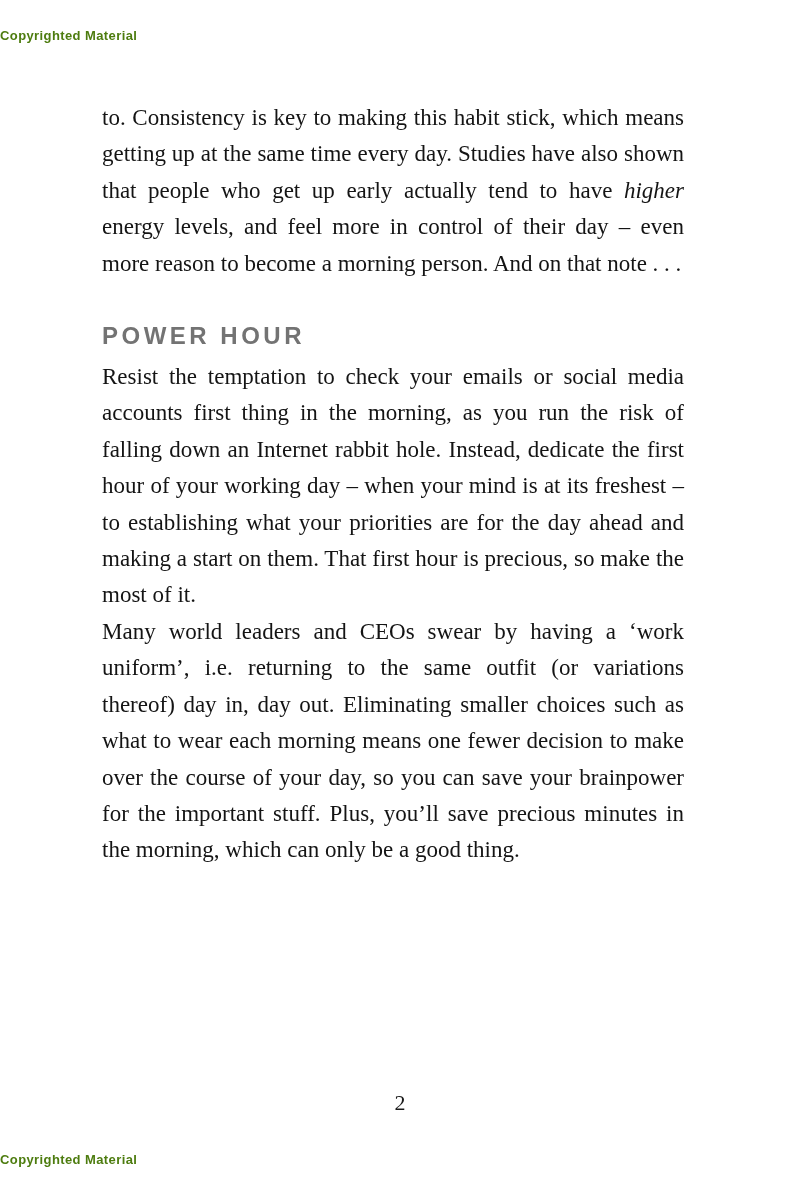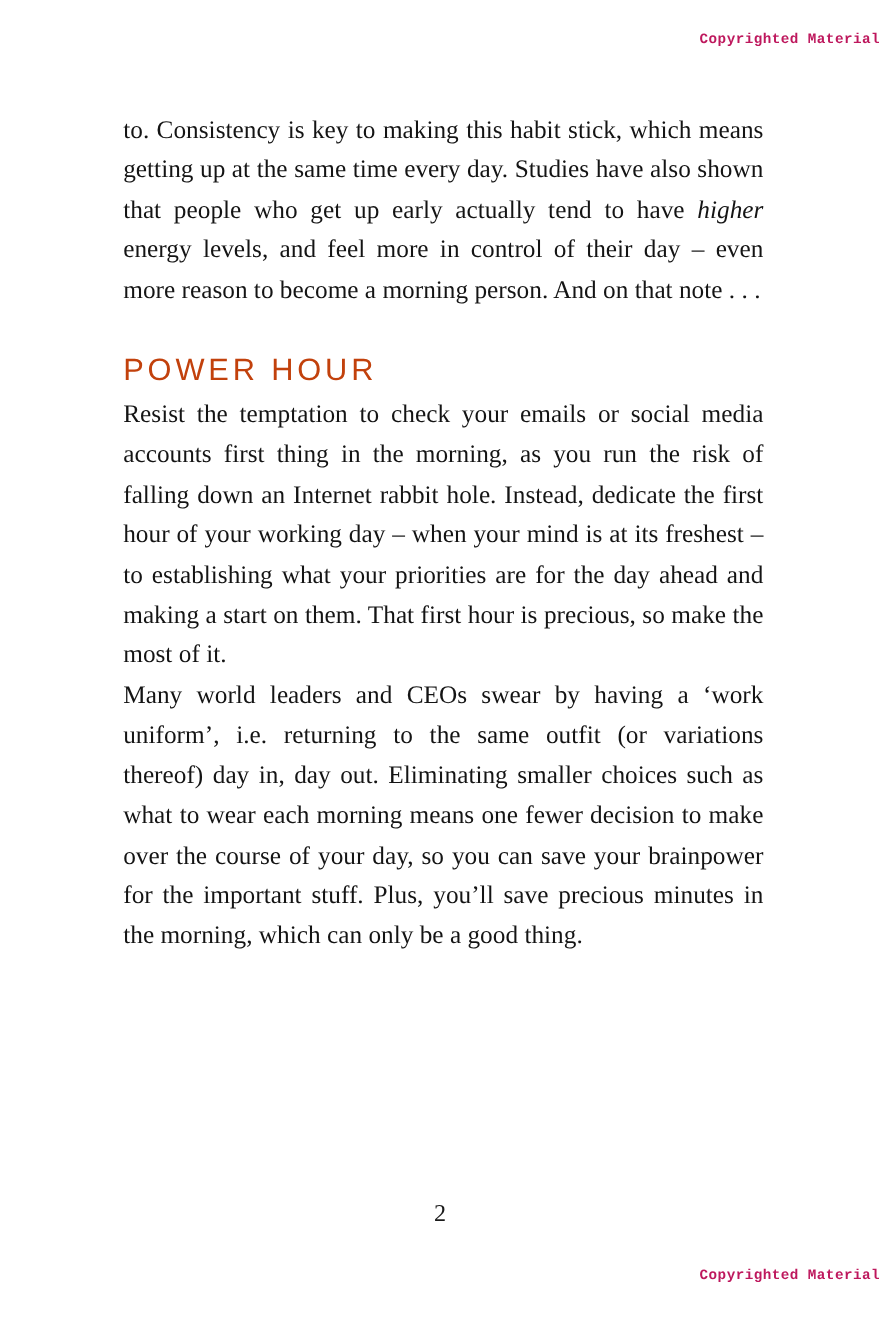--- a/index.html
+++ b/index.html
@@ -13,52 +13,52 @@
     height: 1199px;
     background: #ffffff;
     overflow: hidden;
     font-family: "Liberation Serif", serif;
     color: #1a1a1a;
   }
   .copyright {
     position: absolute;
     left: 0;
     width: 100%;
-    text-align: right;
-    font-family: Liberation Mono, monospace;
+    text-align: left;
+    font-family: Liberation Sans, sans-serif;
     font-size: 13px;
     font-weight: bold;
     letter-spacing: 0.4px;
-    color: #be185d;
+    color: #4d7c0f;
   }
   .copyright-top { top: 28px; }
   .copyright-bottom { top: 1152px; }
   .content {
     position: absolute;
     top: 100px;
-    left: 112px;
+    left: 102px;
     width: 582px;
   }
   .body-text {
     font-size: 23px;
     line-height: 36.4px;
     text-align: justify;
     text-align-last: left;
     margin: 0;
     color: #141414;
   }
   .body-text em {
     font-style: italic;
   }
   .section-heading {
     font-family: "Liberation Sans", sans-serif;
-    font-size: 28px;
-    font-weight: normal;
+    font-size: 24px;
+    font-weight: bold;
     letter-spacing: 3.5px;
-    color: #c2410c;
+    color: #737373;
     margin: 41px 0 10px 0;
     line-height: 26px;
   }
   .page-number {
     position: absolute;
     top: 1090px;
     left: 0;
     width: 100%;
     text-align: center;
     font-family: "Liberation Serif", serif;

